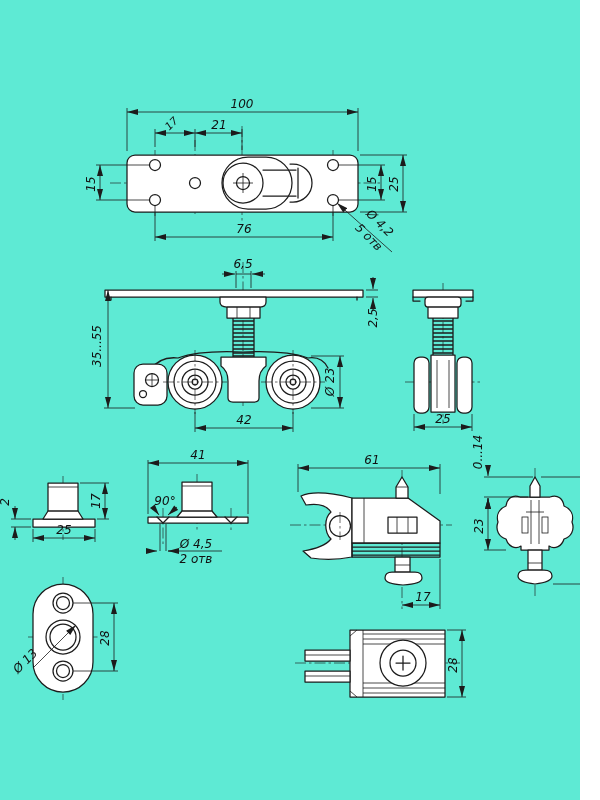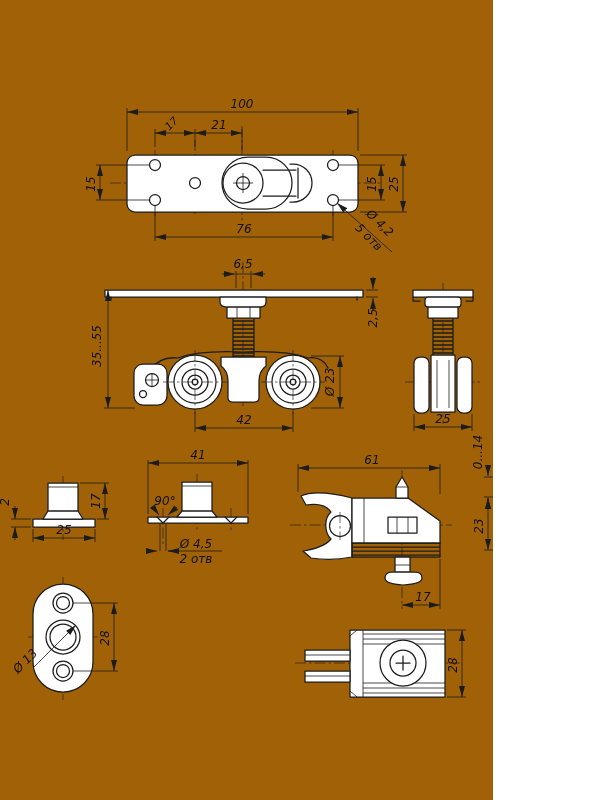--- a/index.html
+++ b/index.html
@@ -1,16 +1,16 @@
 <!DOCTYPE html>
 <html><head>
 <meta charset="utf-8">
 <style>
   html,body{margin:0;padding:0;background:#fff;}
-  .page{position:relative;width:493px;height:800px;background:#a16207;overflow:hidden;
+  .page{position:relative;width:580px;height:800px;background:#5eead4;overflow:hidden;
         font-family:"DejaVu Sans",sans-serif;}
   svg{position:absolute;inset:0;}
   .ln{fill:none;stroke:#1c1c1c;stroke-width:1.25;stroke-linecap:round;stroke-linejoin:round;}
   .lnf{fill:#fff;stroke:#1c1c1c;stroke-width:1.25;stroke-linejoin:round;}
   .thin{fill:none;stroke:#1c1c1c;stroke-width:0.8;}
   .cl{fill:none;stroke:#1c1c1c;stroke-width:0.65;stroke-dasharray:11 3 2.5 3;}
   .dim{fill:none;stroke:#1c1c1c;stroke-width:0.8;}
   .hatch{fill:none;stroke:#1c1c1c;stroke-width:1.3;}
   text.d{font:italic 12px "DejaVu Sans",sans-serif;fill:#111;}
   text.ds{font:italic 10.5px "DejaVu Sans",sans-serif;fill:#111;}

